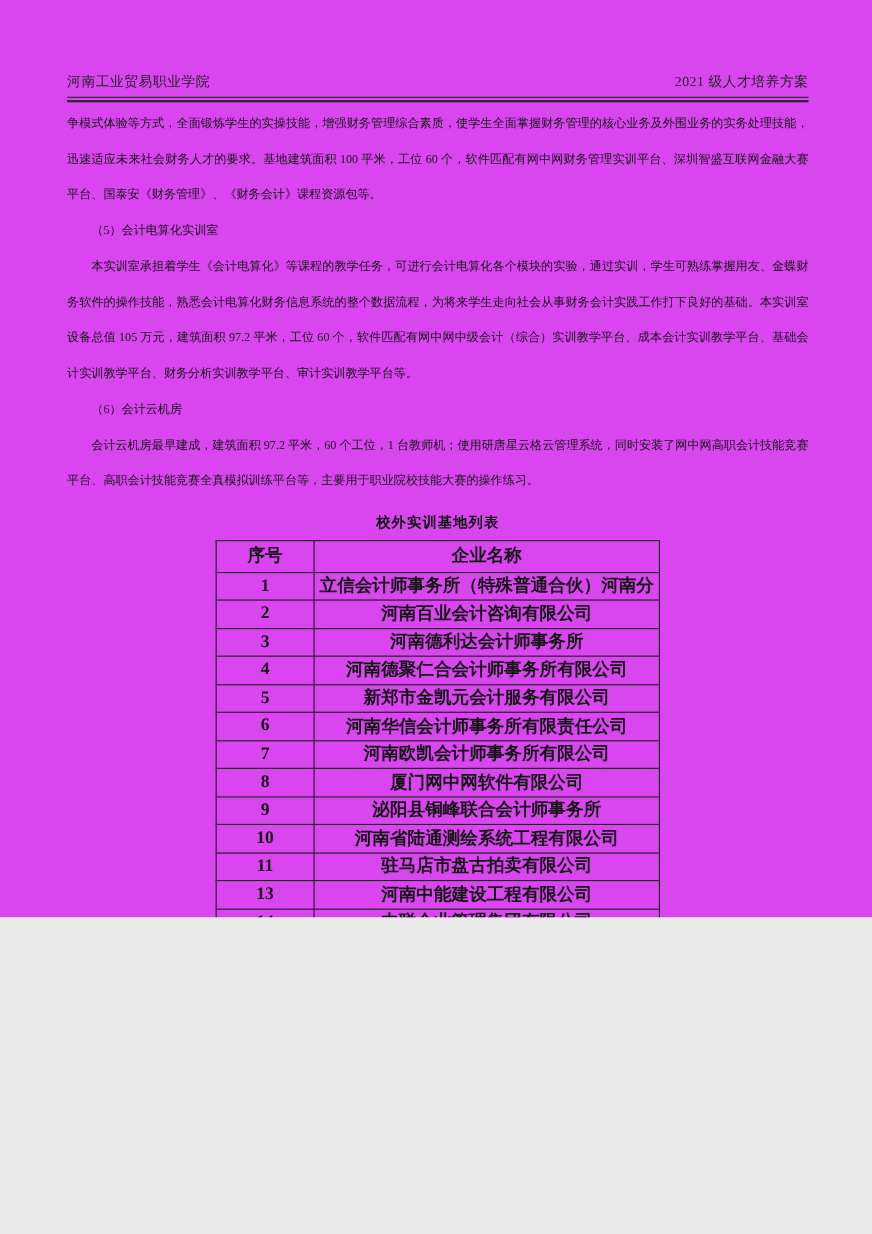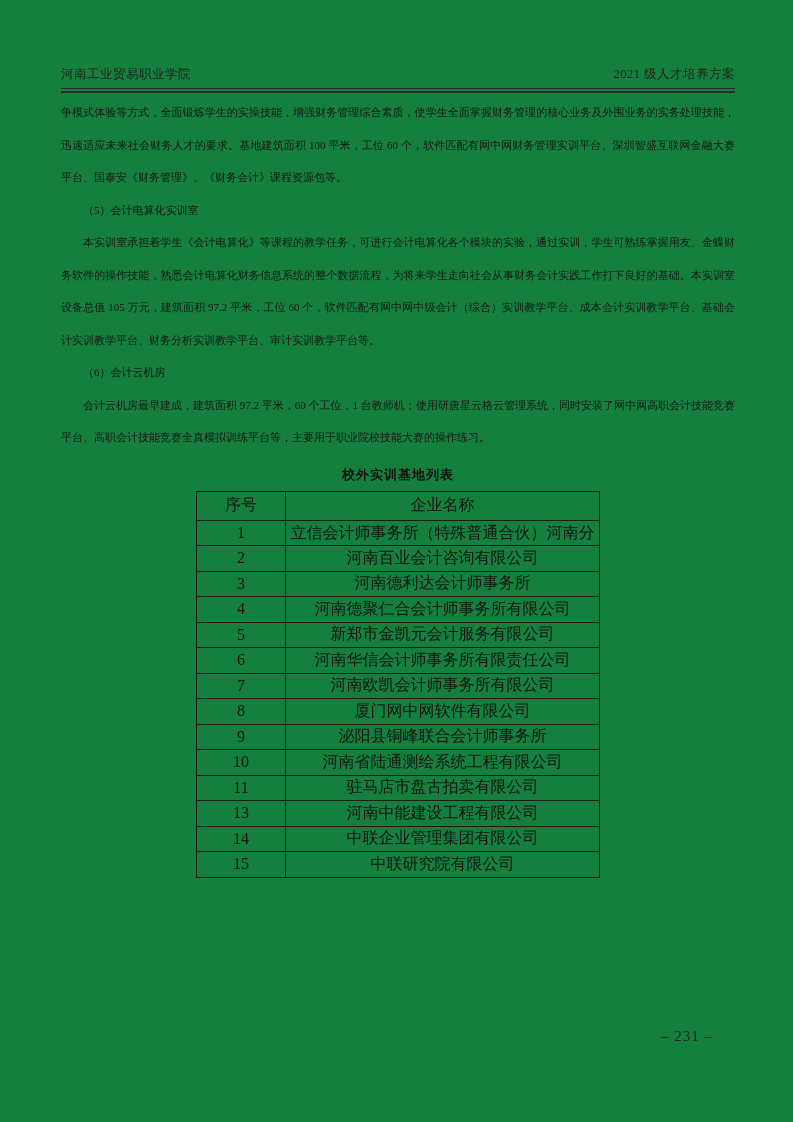--- a/index.html
+++ b/index.html
@@ -1,21 +1,21 @@
 <!DOCTYPE html>
 <html><head>
 <meta charset="utf-8">
 <style>
   * { margin:0; padding:0; box-sizing:border-box; }
   html,body { background:#e8e8e8; }
   .page {
     position:relative;
-    width:793px; height:1122px;
+    width:793px; height:834px;
     margin:0 auto;
-    background:#15803d;
+    background:#d946ef;
     color:#1b1b1b;
     font-family:"Liberation Serif","DejaVu Serif",serif;
     overflow:hidden;
     padding-left:24px;
   }
   
   .header {
     position:absolute; left:61px; right:58px; top:66px;
     display:flex; justify-content:space-between; align-items:flex-end;
     font-size:12.5px; letter-spacing:0.5px; color:#222;
@@ -44,21 +44,21 @@
     letter-spacing:1px;
   }
   table.basetable {
     margin:7px auto 0 auto;
     width:403px;
     border-collapse:collapse;
     table-layout:fixed;
   }
   table.basetable td, table.basetable th {
     border:1.5px solid #1c1c1c;
-    font-size:16px; font-weight:normal;
+    font-size:16px; font-weight:bold;
     text-align:center; vertical-align:middle;
     color:#141414;
     padding:0 2px;
     height:25.5px;
     overflow:hidden;
   }
   table.basetable th { height:29px; }
   col.c-no { width:89px; }
   col.c-name { width:314px; }
   td .clipwrap {

